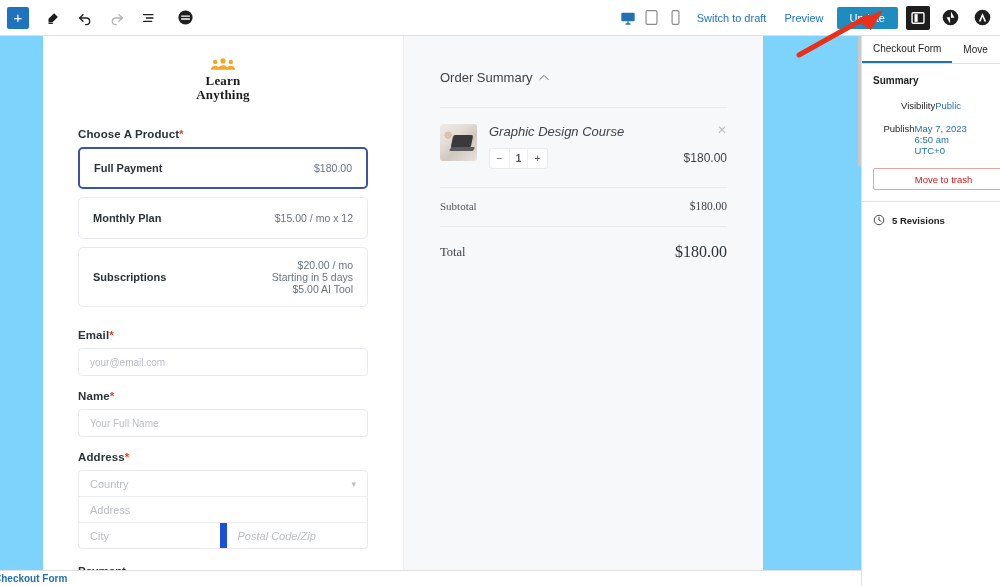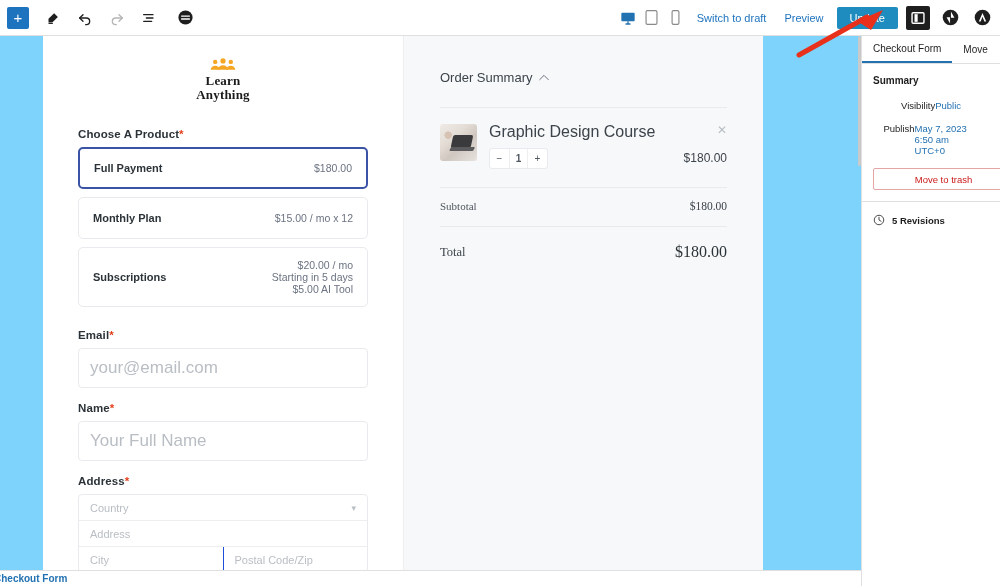--- a/index.html
+++ b/index.html
@@ -99,34 +99,34 @@
     margin-bottom: 8px; cursor: pointer; min-height: 42px;
   }
   .prod.sel { border: 2px solid #3a53a4; }
   .prod-name { font-size: 11px; font-weight: 700; color: #2c3338; }
   .prod-price { font-size: 10.5px; color: #6b7280; text-align: right; line-height: 12px;}
   .prod-price .ln { display: block; }
 
   
   .inp {
     border: 1px solid #e8eaed; border-radius: 4px;
-    background: #fff; height: 40px; width: 100%;
+    background: #fff; height: 28px; width: 100%;
     display: flex; align-items: center; padding: 13px 11px;
-    font-size: 17px; color: #b9bec4; margin-bottom: 14px;
+    font-size: 10px; color: #b9bec4; margin-bottom: 14px;
     cursor: text;
   }
   .addr-group { border: 1px solid #e8eaed; border-radius: 4px; overflow: hidden; margin-bottom: 16px;}
   .addr-row { display: flex; border-bottom: 1px solid #eceef0; }
   .addr-row:last-child { border-bottom: none; }
   .addr-cell {
     flex: 1; height: 25px; display: flex; align-items: center;
     padding: 0 11px; font-size: 11px; color: #b9bec4; cursor: text;
     justify-content: space-between;
   }
-  .addr-cell + .addr-cell { border-left: 1px solid #1d4ed8; }
+  .addr-cell + .addr-cell { border-left: 7px solid #1d4ed8; font-style: italic; }
   .chev { color: #b9bec4; font-size: 9px; }
 
   
   .pay-label { font-size: 11.5px; color: #2c3338; font-weight: 600; margin-bottom: 5px;}
 
   
   .os-head {
     display: flex; align-items: center; gap: 7px;
     font-size: 13px; color: #3c434a; margin-bottom: 22px;
   }
@@ -140,21 +140,21 @@
     position: relative; overflow: hidden;
   }
   .thumb:before {
     content:""; position:absolute; left:32%; top:30%; width:55%; height:34%;
     background:#3a3a3c; transform: skewX(-12deg); border-radius:2px;
   }
   .thumb:after {
     content:""; position:absolute; left:26%; top:62%; width:66%; height:12%;
     background:#5b5b5e; transform: skewX(-25deg); border-radius:1px;
   }
-  .os-title { font-size: 16px; color: #3c434a; line-height: 15px; }
+  .os-title { font-size: 13px; color: #3c434a; line-height: 15px; font-style: italic; }
   .qty {
     display: inline-flex; border: 1px solid #e8eaed; border-radius: 3px;
     background: #fff; margin-top: 9px; overflow: hidden;
   }
   .qty div {
     width: 19px; height: 19px; display: flex; align-items: center;
     justify-content: center; font-size: 10px; color: #50575e; cursor: pointer;
   }
   .qty .qv { border-left: 1px solid #eceef0; border-right: 1px solid #eceef0; font-weight: 700; cursor: default;}
   .os-right { margin-left: auto; text-align: right; display: flex; flex-direction: column; align-items: flex-end; }

